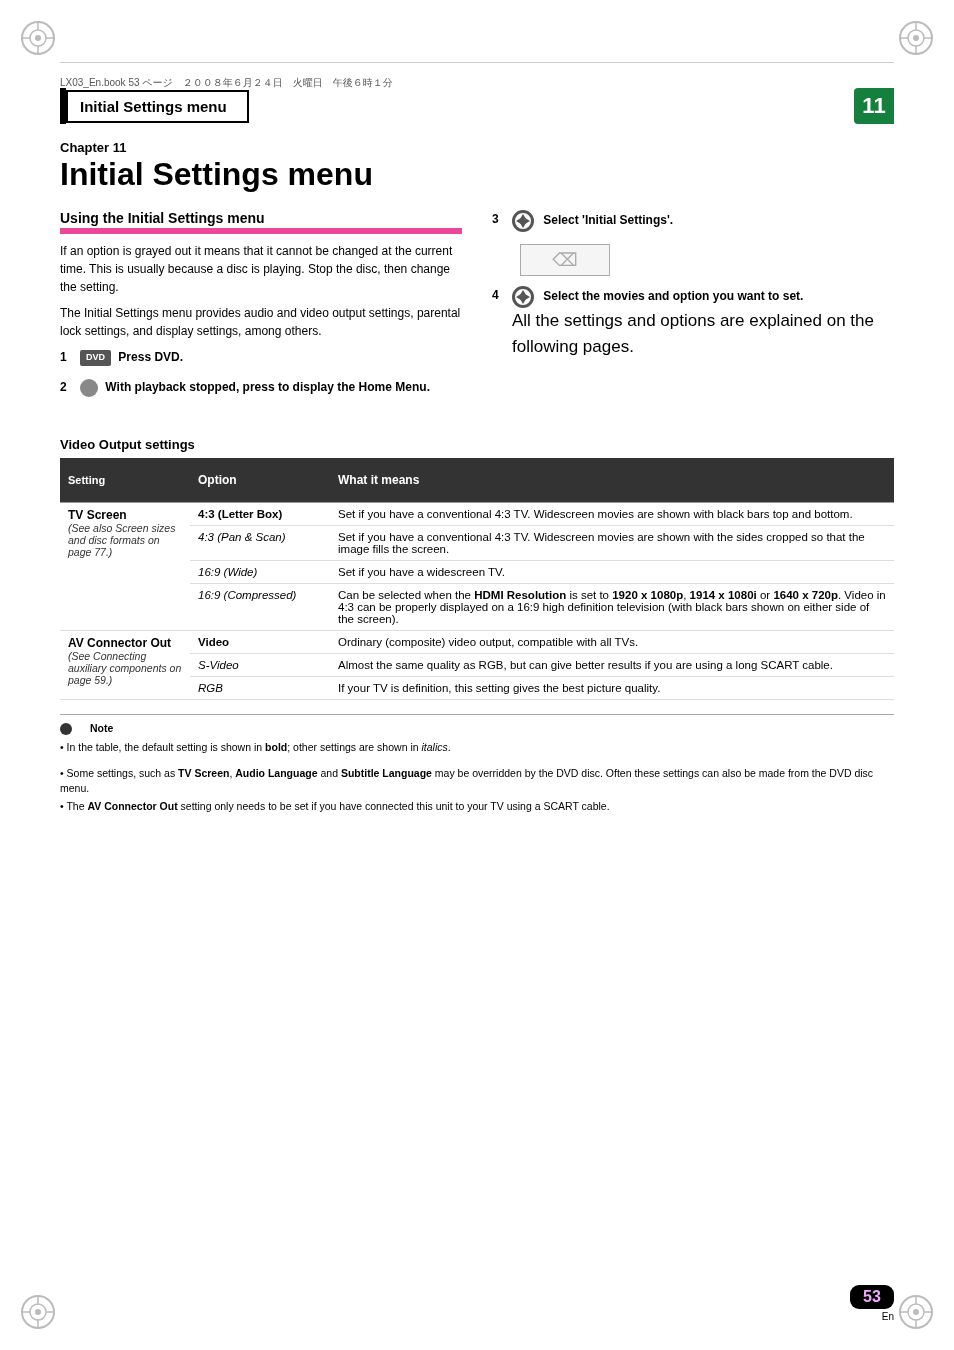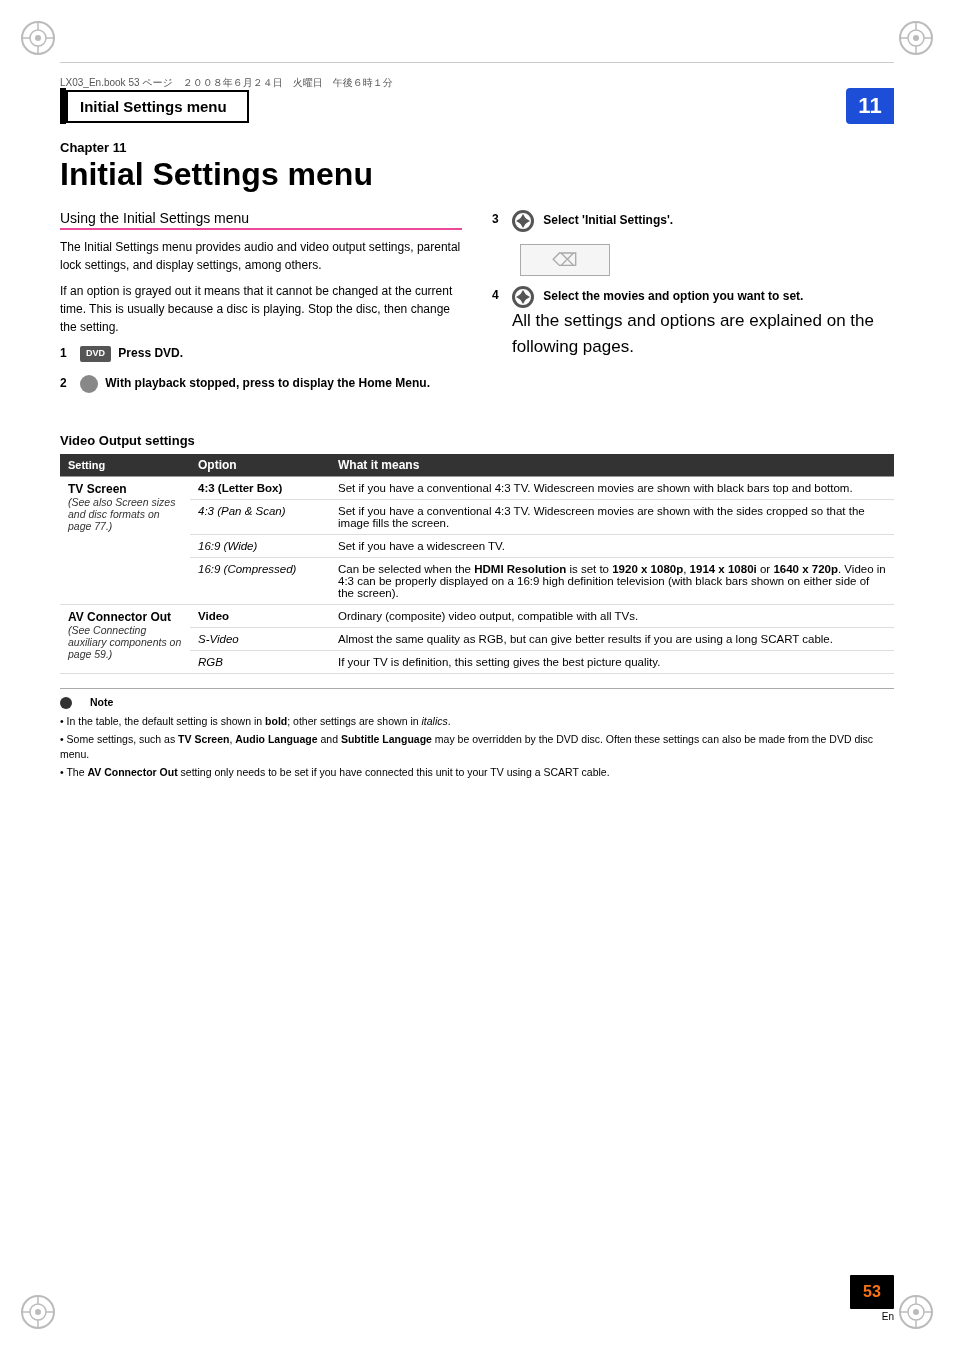--- a/index.html
+++ b/index.html
@@ -46,25 +46,25 @@
       display: flex;
       align-items: center;
       justify-content: space-between;
     }
     .header-title {
       font-size: 15px;
       font-weight: bold;
       color: #000;
     }
     .chapter-number-badge {
-      background: #1d4ed8;
+      background: #15803d;
       color: #fff;
       font-size: 22px;
       font-weight: bold;
-      width: 48px;
+      width: 40px;
       height: 36px;
       display: flex;
       align-items: center;
       justify-content: center;
       border-radius: 4px 0 0 4px;
     }
 
     
     .main-content {
       position: absolute;
@@ -95,23 +95,23 @@
     }
     .col-left {
       flex: 1;
     }
     .col-right {
       flex: 1;
     }
 
     .section-title {
       font-size: 14px;
-      font-weight: normal;
+      font-weight: bold;
       margin-bottom: 8px;
-      border-bottom: 2px solid #ec4899;
+      border-bottom: 6px solid #ec4899;
       padding-bottom: 2px;
     }
 
     .body-text {
       font-size: 12px;
       line-height: 1.5;
       margin-bottom: 8px;
     }
 
     
@@ -170,21 +170,21 @@
 
     table.settings-table {
       width: 100%;
       border-collapse: collapse;
       font-size: 11.5px;
     }
     table.settings-table th {
       background: #333;
       color: #fff;
       text-align: left;
-      padding: 4px 8px;
+      padding: 15px 8px;
       font-size: 12px;
       font-weight: bold;
     }
     table.settings-table td {
       padding: 5px 8px;
       vertical-align: top;
       border-bottom: 1px solid #ddd;
     }
     table.settings-table .col-setting {
       width: 130px;
@@ -232,29 +232,29 @@
     .page-footer {
       position: absolute;
       bottom: 28px;
       right: 60px;
       display: flex;
       flex-direction: column;
       align-items: flex-end;
     }
     .page-number-badge {
       background: #000;
-      color: #f97316;
+      color: #f0abfc;
       font-size: 16px;
       font-weight: bold;
       width: 44px;
-      height: 34px;
+      height: 24px;
       display: flex;
       align-items: center;
       justify-content: center;
-      border-radius: 1px;
+      border-radius: 9px;
     }
     .page-lang {
       font-size: 10px;
       margin-top: 2px;
     }
 
     .row-group-top td {
       border-top: 1px solid #999;
     }
   </style>
@@ -322,22 +322,22 @@
 
 <div class="main-content">
 
   <div class="chapter-label">Chapter 11</div>
   <div class="chapter-title">Initial Settings menu</div>
 
   <div class="two-col">
 
     <div class="col-left">
       <div class="section-title">Using the Initial Settings menu</div>
+      <div class="body-text">If an option is grayed out it means that it cannot be changed at the current time. This is usually because a disc is playing. Stop the disc, then change the setting.</div>
       <div class="body-text">The Initial Settings menu provides audio and video output settings, parental lock settings, and display settings, among others.</div>
-      <div class="body-text">If an option is grayed out it means that it cannot be changed at the current time. This is usually because a disc is playing. Stop the disc, then change the setting.</div>
 
       <div class="step-item">
         <span class="step-num">1</span>
         <span class="step-content">
           <span class="dvd-btn">DVD</span>
           <b>Press DVD.</b>
         </span>
       </div>
 
       <div class="step-item" style="margin-top:10px;">
@@ -457,21 +457,21 @@
         </tr>
       </tbody>
     </table>
   </div>
 
   <div class="note-section">
     <div class="note-title">
       <span style="display:inline-block;width:12px;height:12px;background:#333;border-radius:50%;"></span>
       <b>Note</b>
     </div>
-    <div style="margin-bottom:2px;">
+    <div style="margin-bottom:10px;">
       • In the table, the default setting is shown in <b>bold</b>; other settings are shown in <i>italics</i>.
     </div>
     <div style="margin-bottom:2px;">
       • Some settings, such as <b>TV Screen</b>, <b>Audio Language</b> and <b>Subtitle Language</b> may be overridden by the DVD disc. Often these settings can also be made from the DVD disc menu.
     </div>
     <div>
       • The <b>AV Connector Out</b> setting only needs to be set if you have connected this unit to your TV using a SCART cable.
     </div>
   </div>
 

